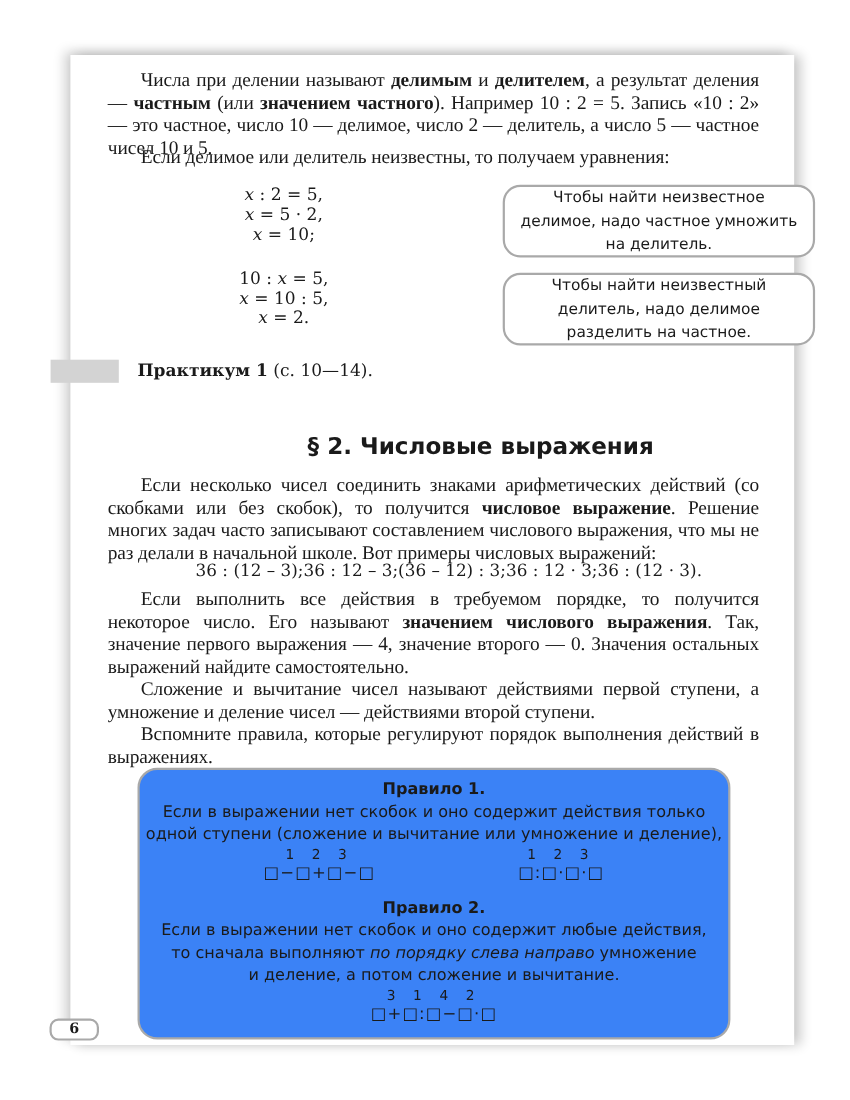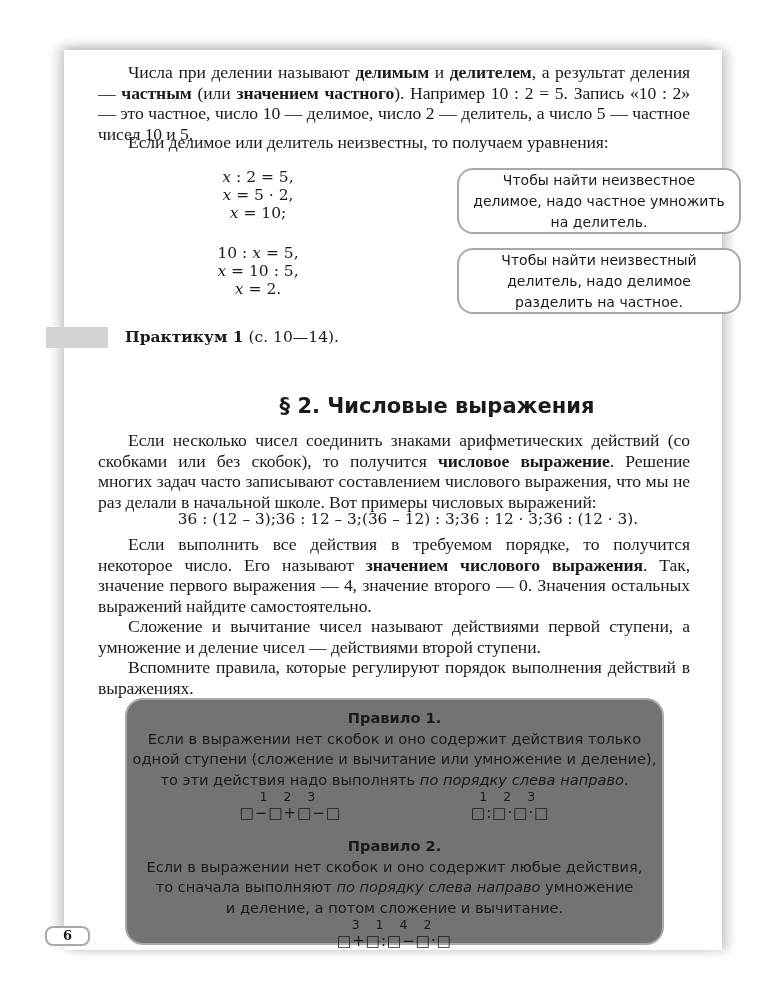--- a/index.html
+++ b/index.html
@@ -44,21 +44,21 @@
     position: absolute; left: 64px; width: 658px; top: 394px; text-align: center;
     font-family: "DejaVu Sans", "Liberation Sans", sans-serif; font-weight: bold; font-size: 21px; margin-left: 44px;
   }
   .examples {
     position: absolute; left: 128px; top: 510px; width: 560px;
     display: flex; justify-content: center;
     font-family: "DejaVu Serif", serif; font-size: 15.3px;
   }
   .rulebox {
     position: absolute; left: 125px; top: 698px; width: 539px; height: 247px;
-    border: 2.5px solid #a9a9a9; border-radius: 18px; box-sizing: border-box; background: #737373;
+    border: 2.5px solid #a9a9a9; border-radius: 18px; box-sizing: border-box; background: #3b82f6;
     font-family: "DejaVu Sans", "Liberation Sans", sans-serif; font-size: 14.6px; line-height: 20.5px;
     text-align: center; color: #1a1a1a;
   }
   .rule-title { font-weight: bold; margin-top: 8px; }
   .rule-text i { font-style: italic; }
   .schemes { display: flex; justify-content: center; gap: 130px; margin-top: 0; }
   .scheme { display: inline-flex; flex-direction: column; align-items: center; }
   .order-nums { font-size: 12.5px; line-height: 14px; letter-spacing: 6px; }
   .pattern { font-size: 15px; line-height: 18px; letter-spacing: 1px; }
   .rule2 { margin-top: 14px; }
@@ -111,21 +111,20 @@
 
 <p class="para serif" id="p-sec2" style="top:534px;"><span>Если выполнить все действия в требуемом порядке, то получится некоторое число. Его называют </span><b>значением числового выражения</b><span>. Так, значение первого выражения — 4, значение второго — 0. Значения остальных выражений найдите самостоятельно.</span></p>
 <p class="para serif" style="top:616px;">Сложение и вычитание чисел называют действиями первой ступени, а умножение и деление чисел — действиями второй ступени.</p>
 <p class="para serif" style="top:657px;">Вспомните правила, которые регулируют порядок выполнения действий в выражениях.</p>
 
 <div class="rulebox">
   <div class="rule-title">Правило 1.</div>
   <div class="rule-text">
     <div>Если в выражении нет скобок и оно содержит действия только</div>
     <div>одной ступени (сложение и вычитание или умножение и деление),</div>
-    <div><span>то эти действия надо выполнять </span><i>по порядку слева направо</i><span>.</span></div>
   </div>
   <div class="schemes">
     <div class="scheme">
       <div class="order-nums">1 2 3</div>
       <div class="pattern">□−□+□−□</div>
     </div>
     <div class="scheme">
       <div class="order-nums">1 2 3</div>
       <div class="pattern">□:□·□·□</div>
     </div>

